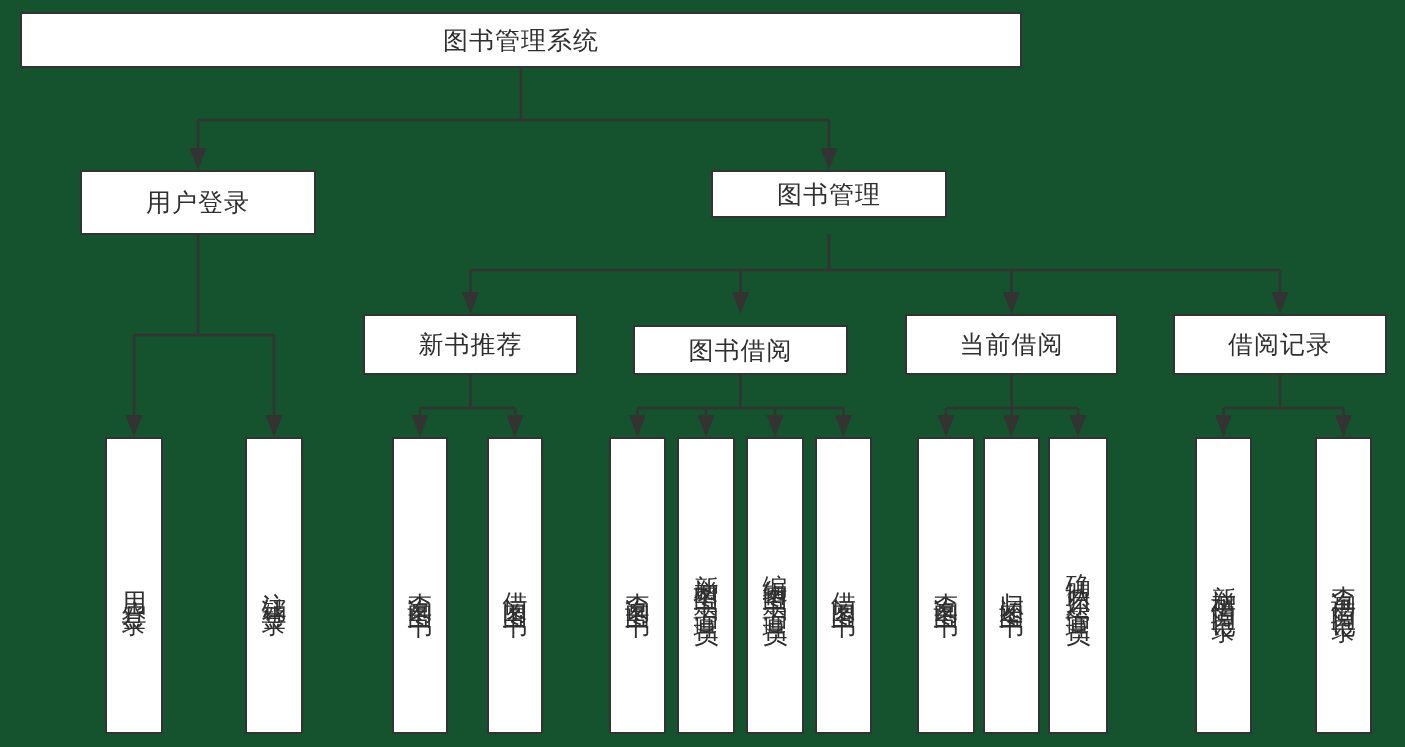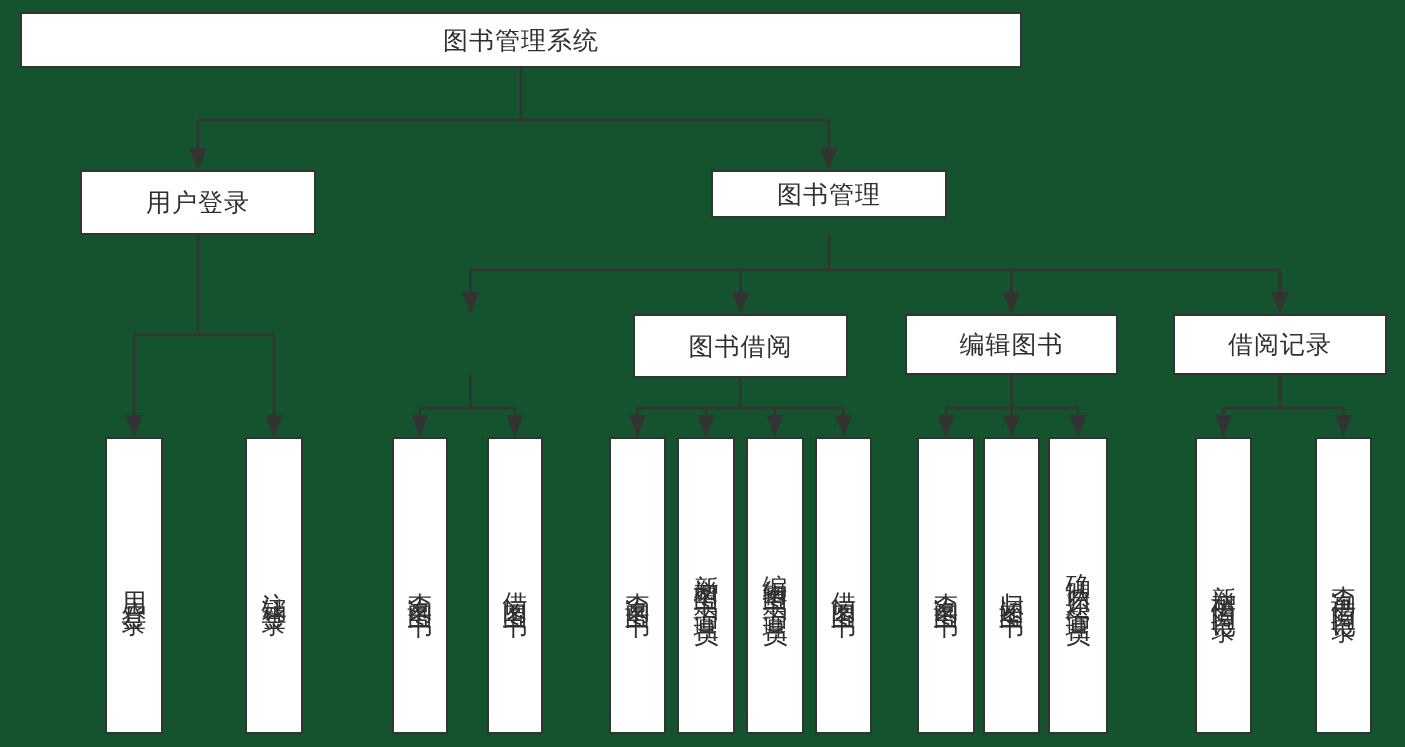--- a/index.html
+++ b/index.html
@@ -81,25 +81,28 @@
     <span class="hlbl">图书管理系统</span>
   </div>
 
   <div class="box" style="left:80px;top:170px;width:236px;height:65px">
     <span class="hlbl">用户登录</span>
   </div>
   <div class="box" style="left:711px;top:170px;width:236px;height:48px">
     <span class="hlbl">图书管理</span>
   </div>
 
-  <div class="box" style="left:633px;top:314px;width:215px;height:64px">
+  <div class="box" style="left:363px;top:314px;width:215px;height:61px">
+    <span class="hlbl">新书推荐</span>
+  </div>
+  <div class="box" style="left:633px;top:325px;width:215px;height:50px">
     <span class="hlbl">图书借阅</span>
   </div>
   <div class="box" style="left:905px;top:314px;width:213px;height:61px">
-    <span class="hlbl">编辑图书</span>
+    <span class="hlbl">当前借阅</span>
   </div>
   <div class="box" style="left:1173px;top:314px;width:214px;height:61px">
     <span class="hlbl">借阅记录</span>
   </div>
 
   <div class="box leaf" style="left:105px;width:58px">
     <span class="vlbl">用户登录</span>
   </div>
   <div class="box leaf" style="left:245px;width:58px">
     <span class="vlbl">注销登录</span>

